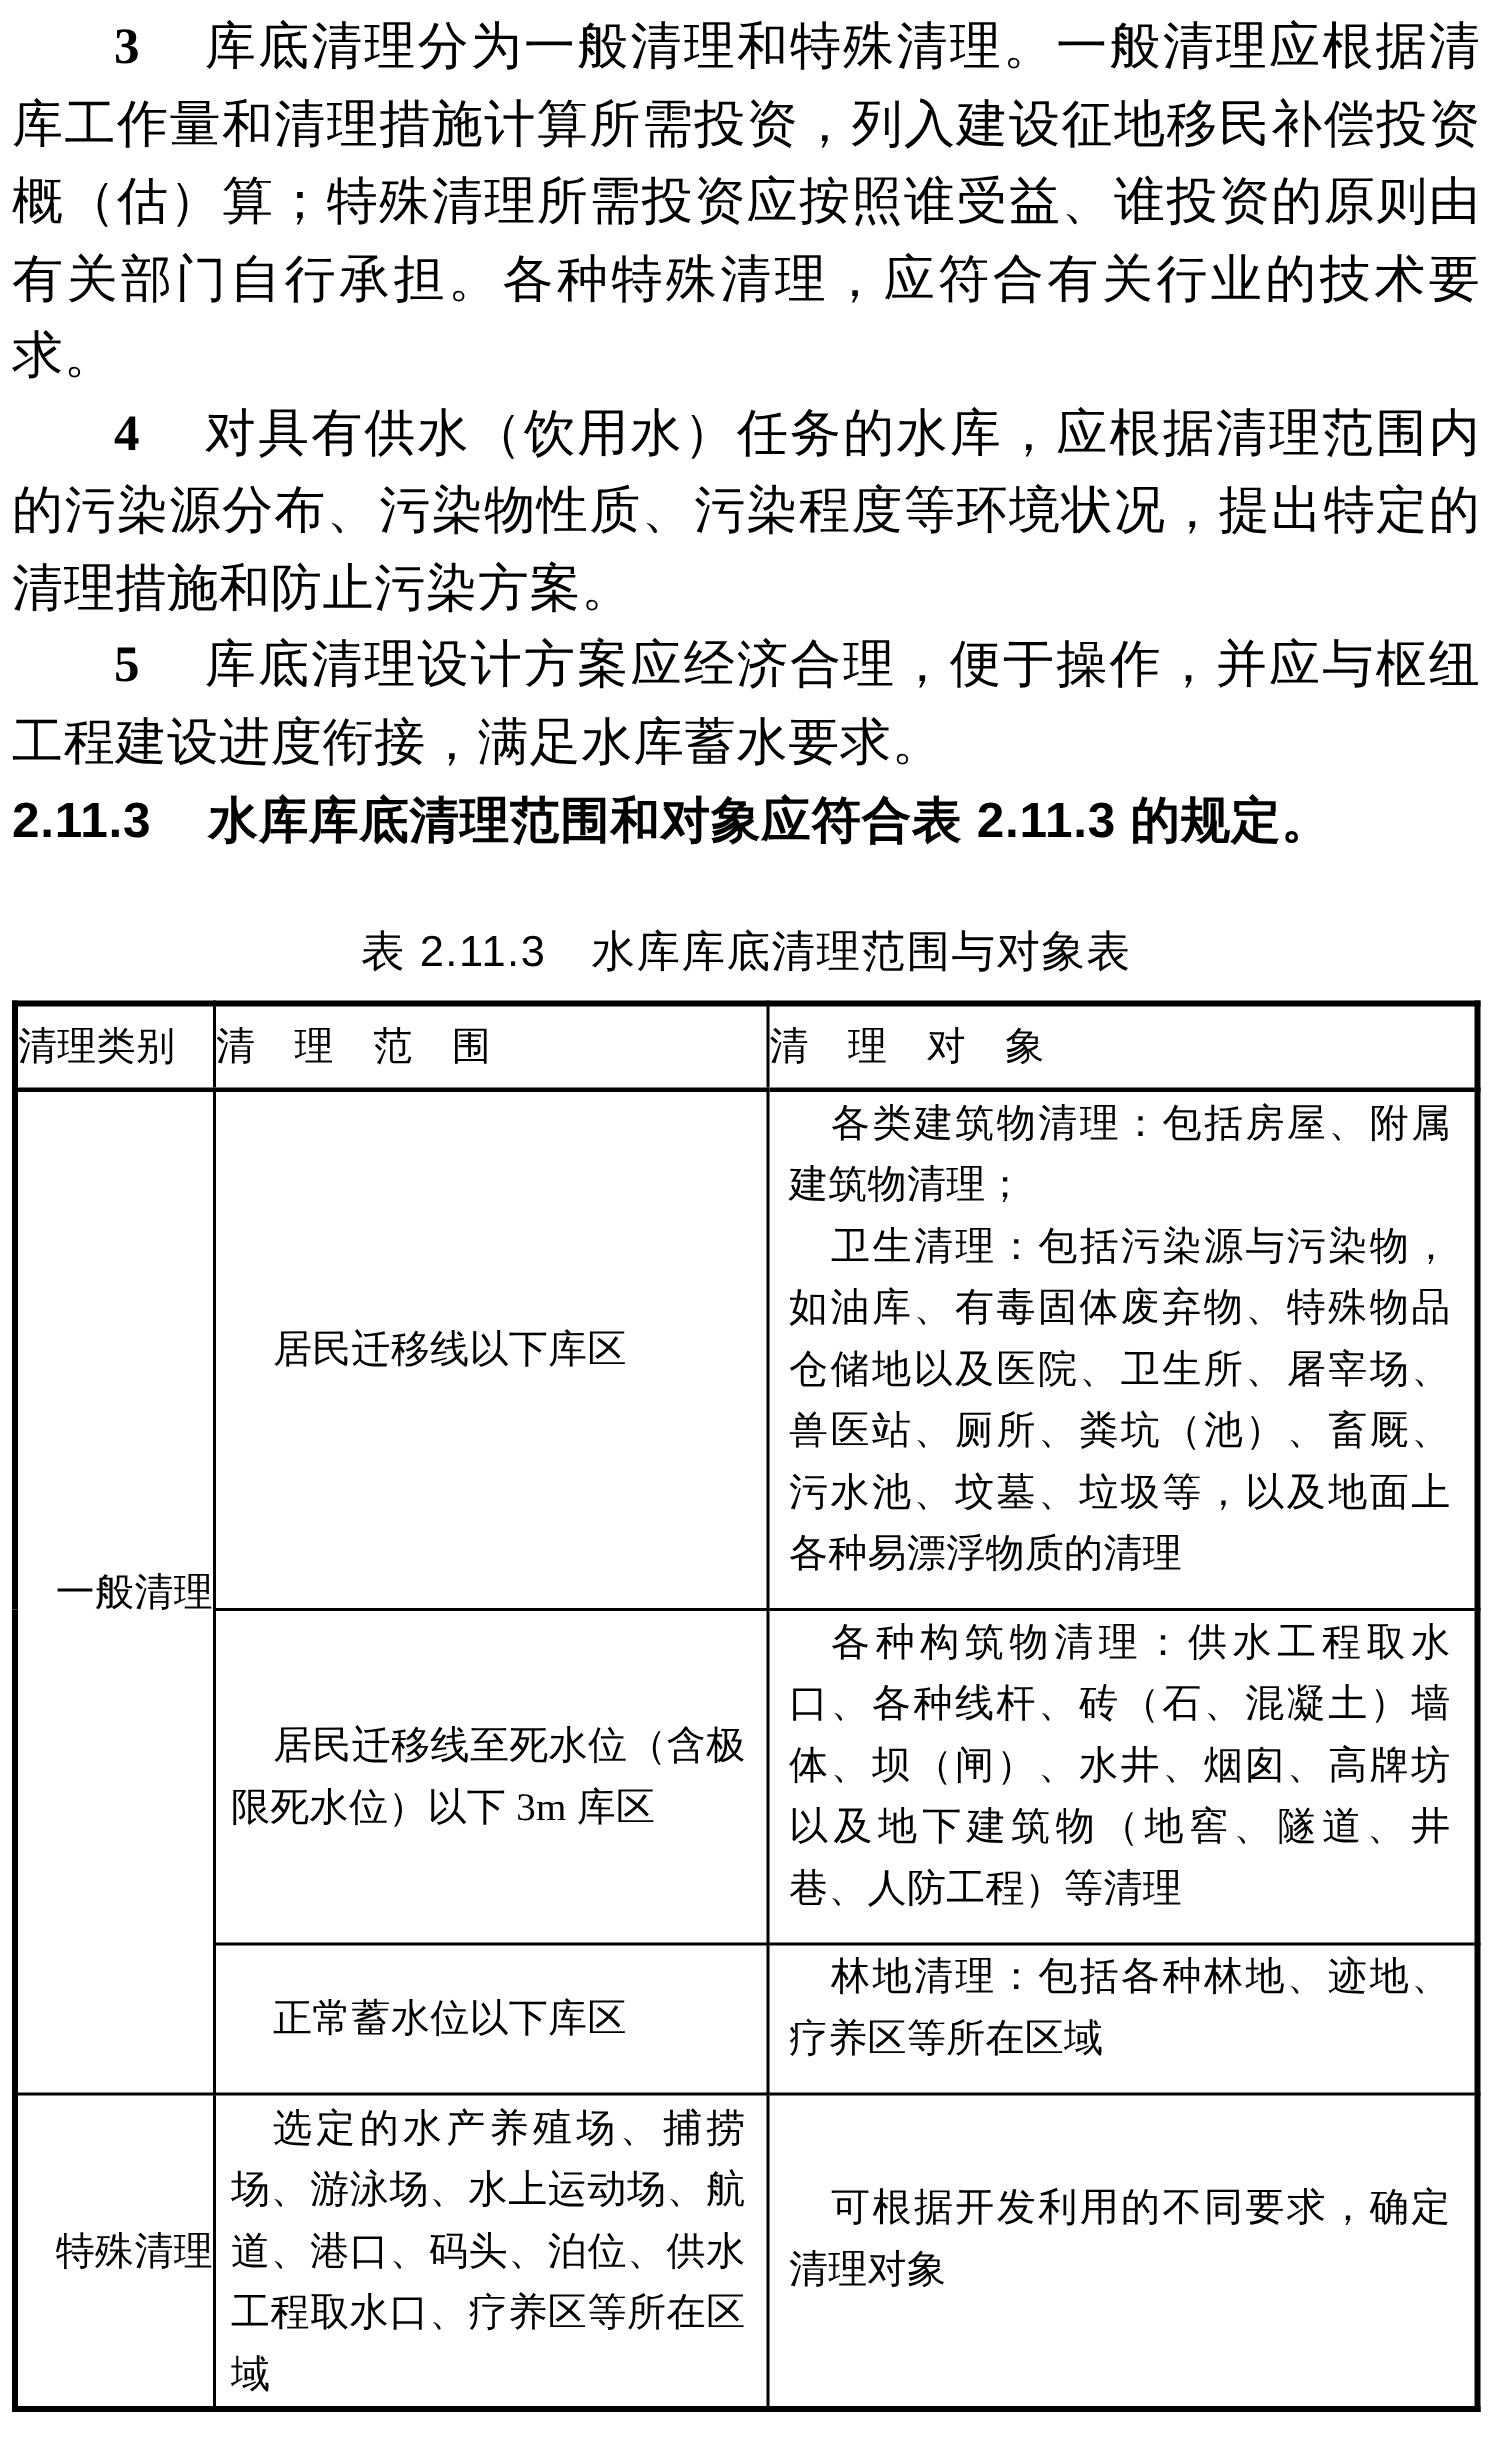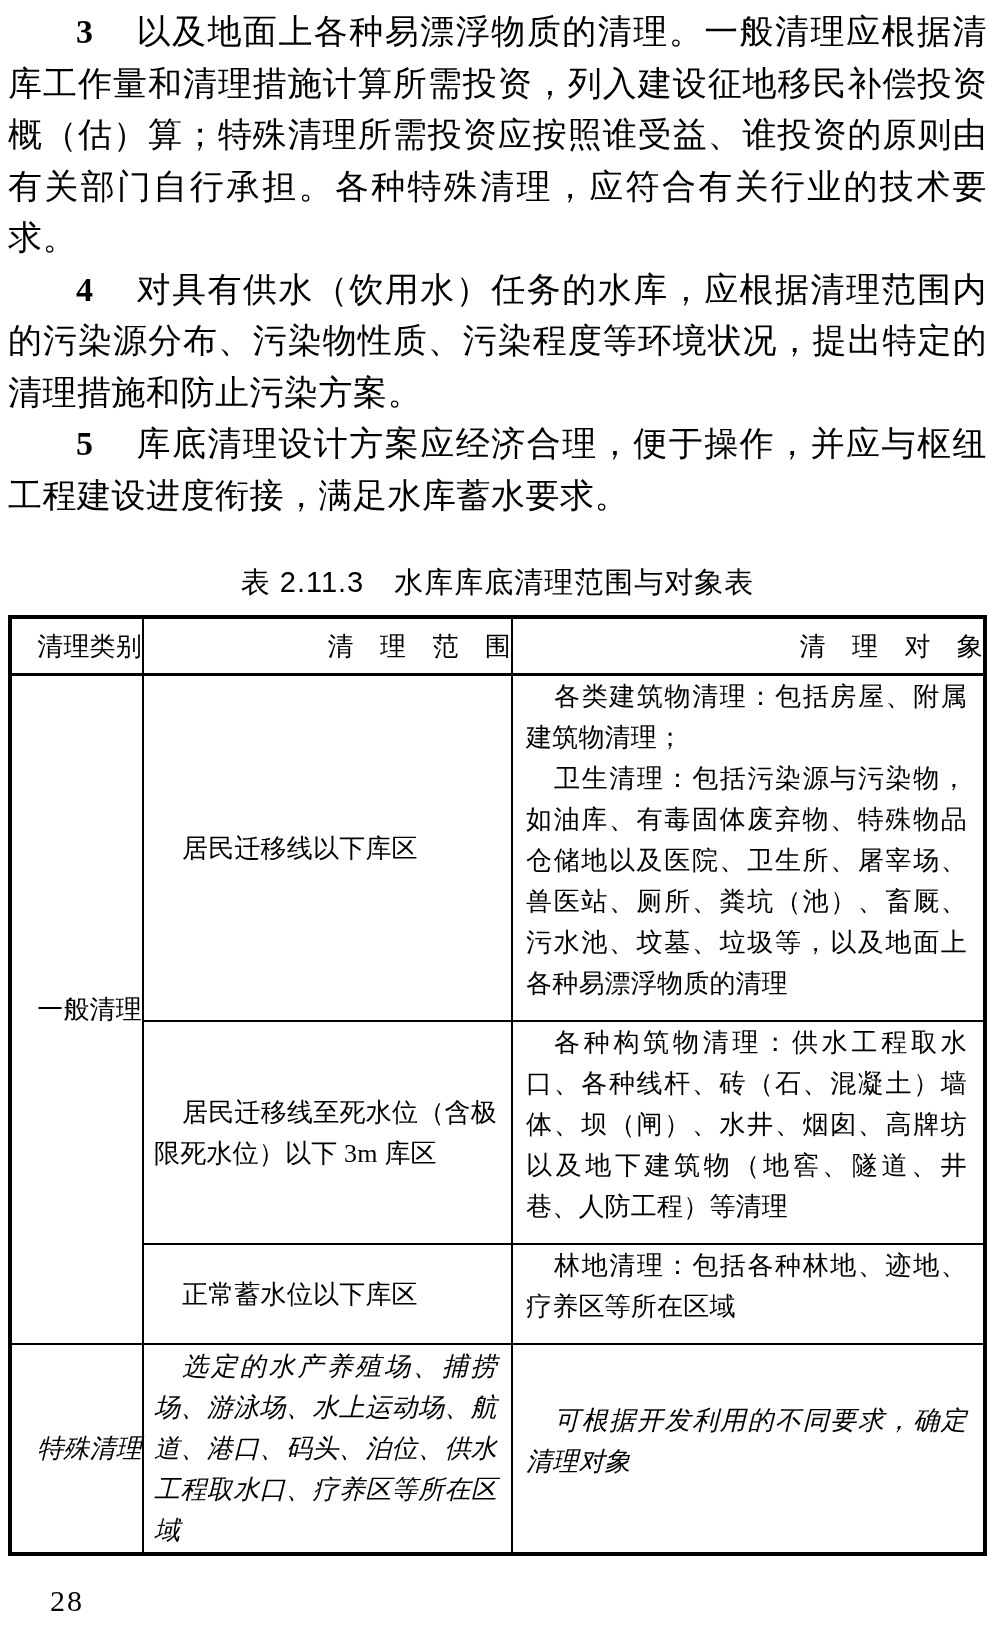--- a/index.html
+++ b/index.html
@@ -48,47 +48,48 @@
     letter-spacing:0.2px;
     line-break:strict;
   }
   .scope-table th, .scope-table td {
     border:2px solid #000;
     padding:0;
     vertical-align:middle;
     font-weight:normal;
   }
   table.scope-table { border:4px solid #000; }
-  .header-row th { height:54px; text-align:right; border-bottom-width:3px; }
+  .header-row th { height:54px; text-align:left; border-bottom-width:3px; }
   .row-a { height:333px; }
   .row-b { height:214px; }
   .row-c { height:93px; }
   .row-d { height:210px; }
-  .row-d td { border-top-width:2px;font-style:italic; }
+  .row-d td { border-top-width:2px; }
   td.cat { text-align:right; }
   td.scope { padding:0 14px 0 10px; }
   td.scope p { margin:0; text-indent:28px; text-align:justify; line-height:41px; }
   td.objects { padding:0 16px 16px 13px; }
   td.objects p { margin:0; text-indent:28px; text-align:justify; line-height:41px; }
   
   .page-number {
     margin:28px 0 0 42px;
     font-size:30px;
     letter-spacing:2px;
   }
 </style>
 </head>
 <body>
 
 <div class="page">
 
   <div class="body-text">
-    <p class="para"><b class="pnum">3</b><span>以及地面上各种易漂浮物质的清理。一般清理应根据清库工作量和清理措施计算所需投资，列入建设征地移民补偿投资概（估）算；特殊清理所需投资应按照谁受益、谁投资的原则由有关部门自行承担。各种特殊清理，应符合有关行业的技术要求。</span></p>
+    <p class="para"><b class="pnum">3</b><span>库底清理分为一般清理和特殊清理。一般清理应根据清库工作量和清理措施计算所需投资，列入建设征地移民补偿投资概（估）算；特殊清理所需投资应按照谁受益、谁投资的原则由有关部门自行承担。各种特殊清理，应符合有关行业的技术要求。</span></p>
     <p class="para"><b class="pnum">4</b><span>对具有供水（饮用水）任务的水库，应根据清理范围内的污染源分布、污染物性质、污染程度等环境状况，提出特定的清理措施和防止污染方案。</span></p>
     <p class="para"><b class="pnum">5</b><span>库底清理设计方案应经济合理，便于操作，并应与枢纽工程建设进度衔接，满足水库蓄水要求。</span></p>
+    <p class="clause"><span class="cnum">2.11.3</span><span>水库库底清理范围和对象应符合表 2.11.3 的规定。</span></p>
   </div>
 
   <div class="table-caption">表 2.11.3　水库库底清理范围与对象表</div>
 
   <table class="scope-table">
     <colgroup>
       <col style="width:133px">
       <col style="width:369px">
       <col style="width:473px">
     </colgroup>

